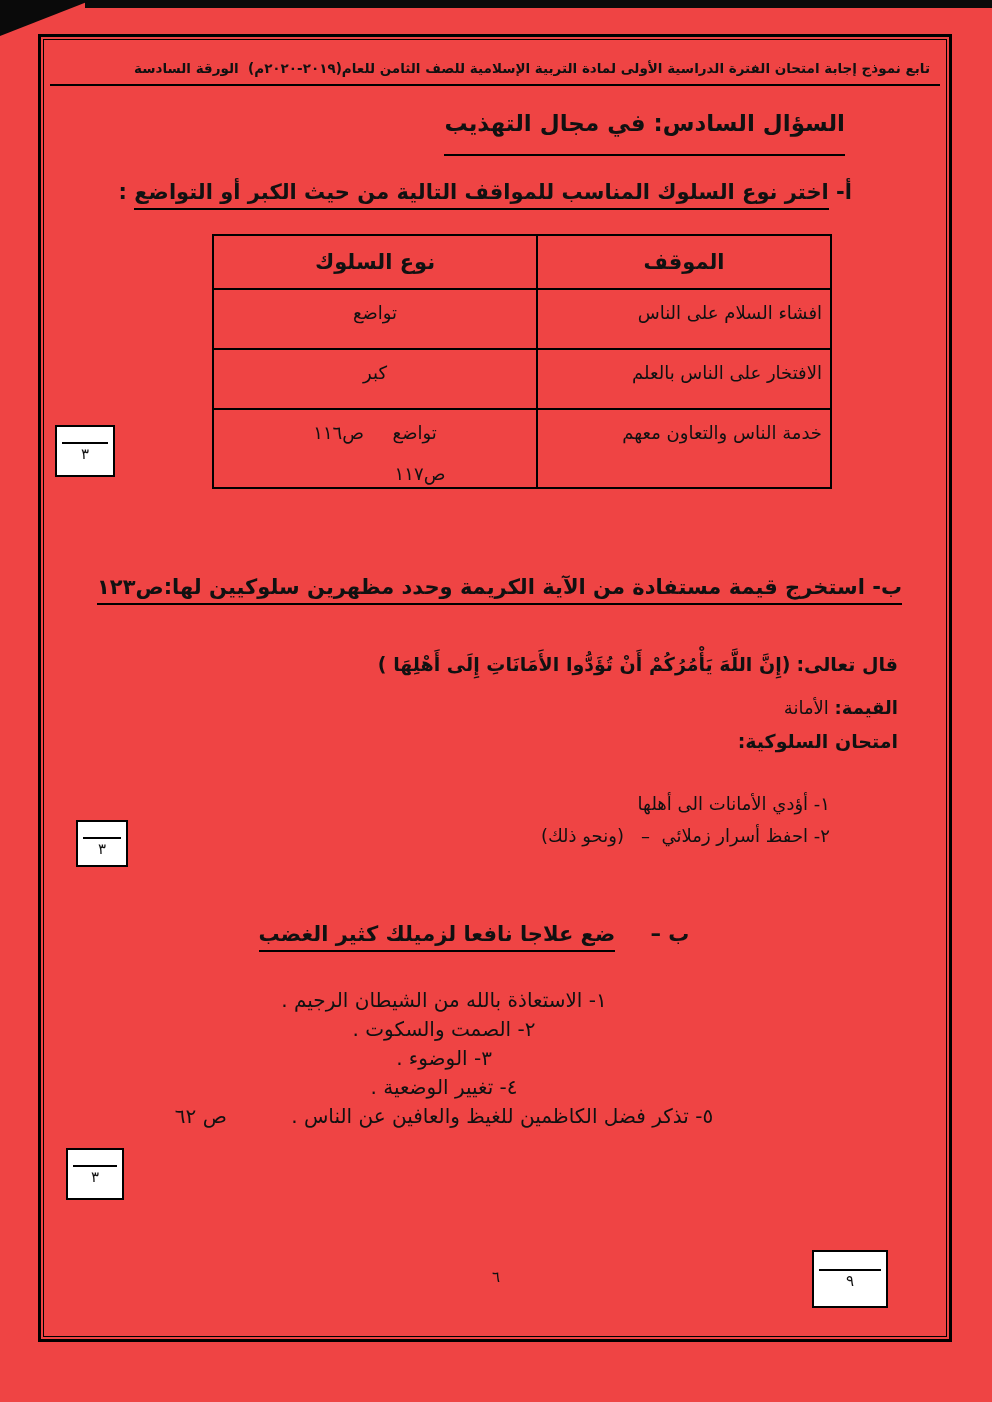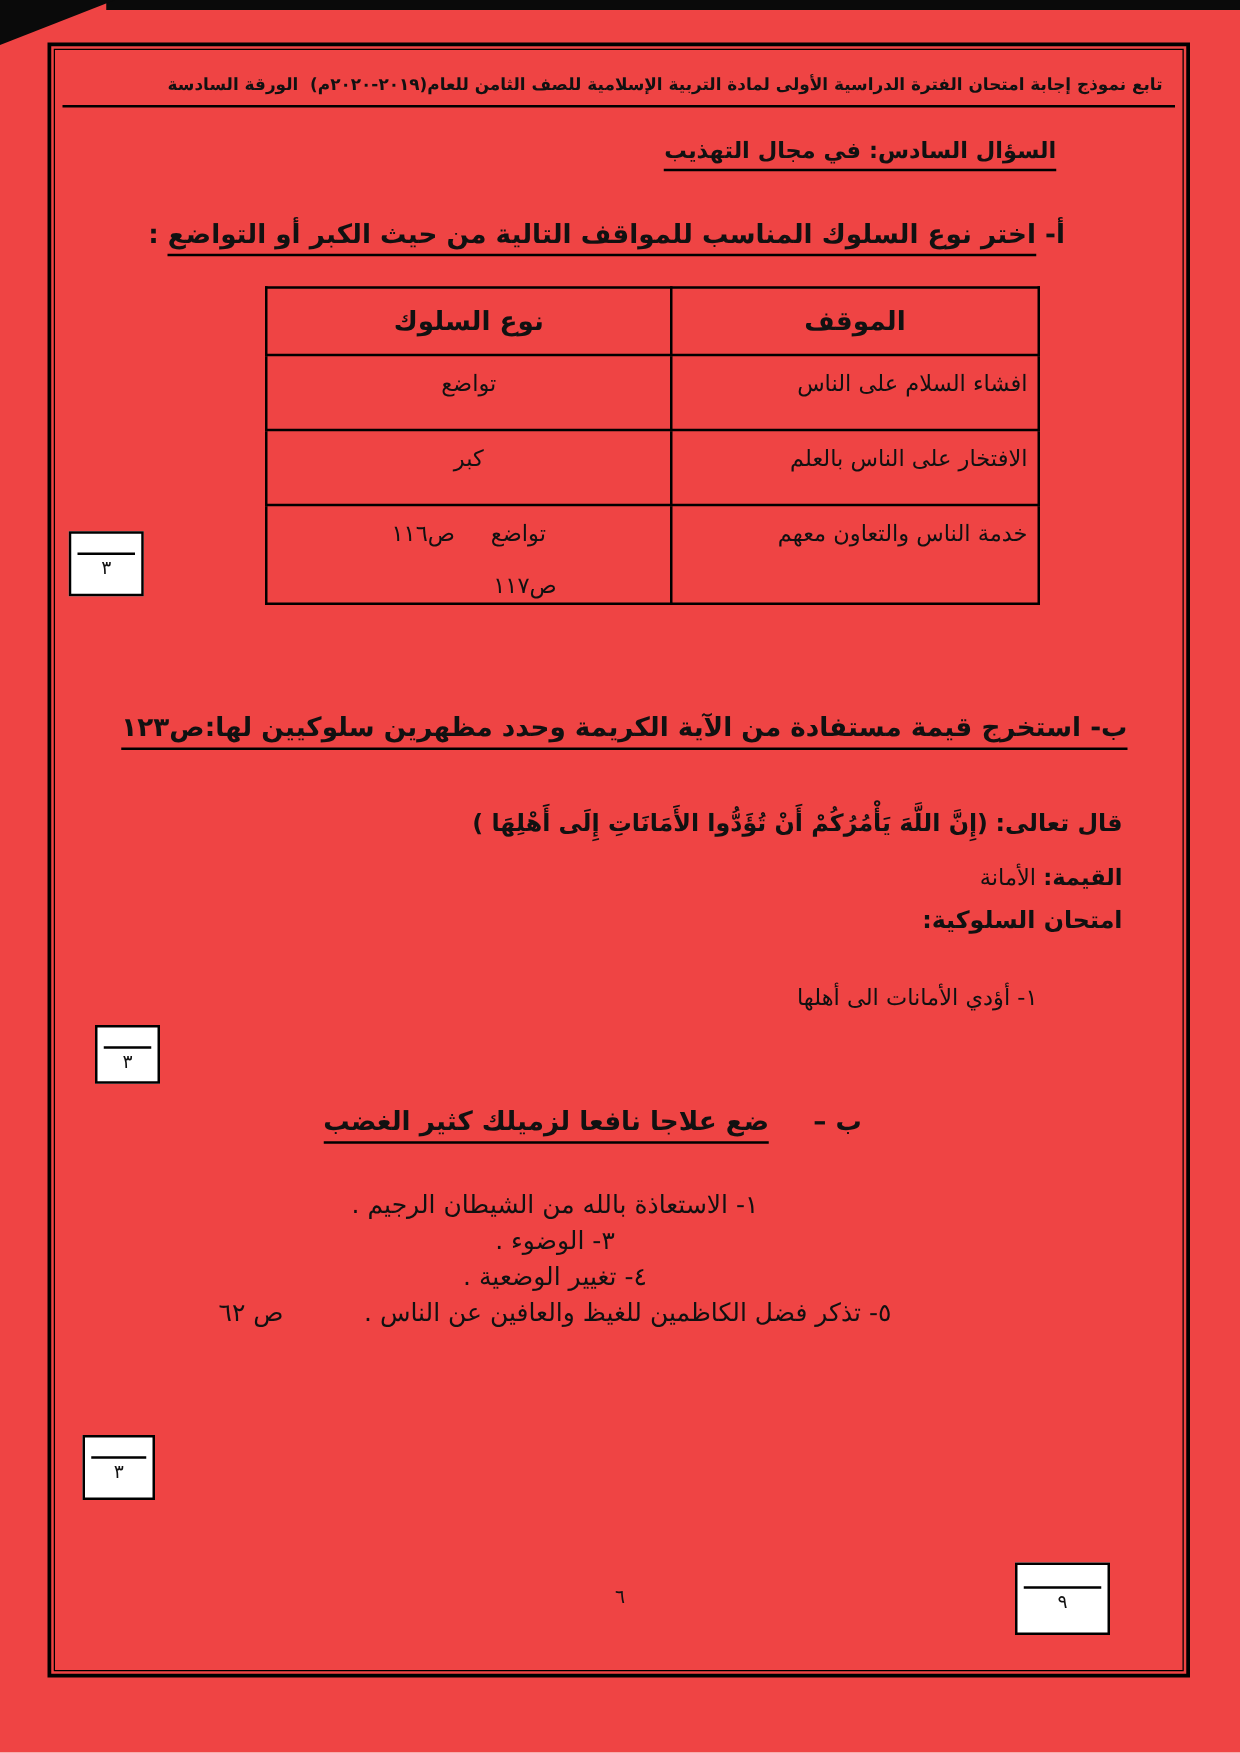--- a/index.html
+++ b/index.html
@@ -52,24 +52,24 @@
     font-weight: bold;
     text-align: right;
     letter-spacing: 0;
   }
   .question-title-wrap {
     margin-top: 24px;
     text-align: right;
     padding-right: 95px;
   }
   .question-title {
-    font-size: 18px;
+    font-size: 23px;
     font-weight: bold;
     border-bottom: 2.5px solid #000;
-    padding-bottom: 4px;
+    padding-bottom: 18px;
   }
   .section-a-heading-wrap {
     margin-top: 44px;
     text-align: right;
     padding-right: 88px;
     font-size: 21px;
     font-weight: bold;
   }
   .underlined {
     border-bottom: 2.5px solid #000;
@@ -253,29 +253,31 @@
 
       <div class="value-line">
         <span class="value-label">القيمة:</span>
         <span>الأمانة</span>
       </div>
 
       <div class="aspects-label-line">امتحان السلوكية:</div>
 
       <div class="aspects-list">
         <div>١- أؤدي الأمانات الى أهلها</div>
+        <div>٢- احفظ أسرار زملائي&nbsp;&nbsp;–&nbsp;&nbsp;&nbsp;(ونحو ذلك)</div>
       </div>
 
       <div class="section-b2-heading-wrap">
         <span class="section-b2-label">ب –</span>
         <span class="underlined">ضع علاجا نافعا لزميلك كثير الغضب</span>
       </div>
 
       <div class="remedy-list">
         <div>١- الاستعاذة بالله من الشيطان الرجيم .</div>
+        <div>٢- الصمت والسكوت .</div>
         <div>٣- الوضوء .</div>
         <div>٤- تغيير الوضعية .</div>
         <div>
           <span>٥- تذكر فضل الكاظمين للغيظ والعافين عن الناس .</span>
           <span class="page-ref">ص ٦٢</span>
         </div>
       </div>
 
     </div>
   </div>

